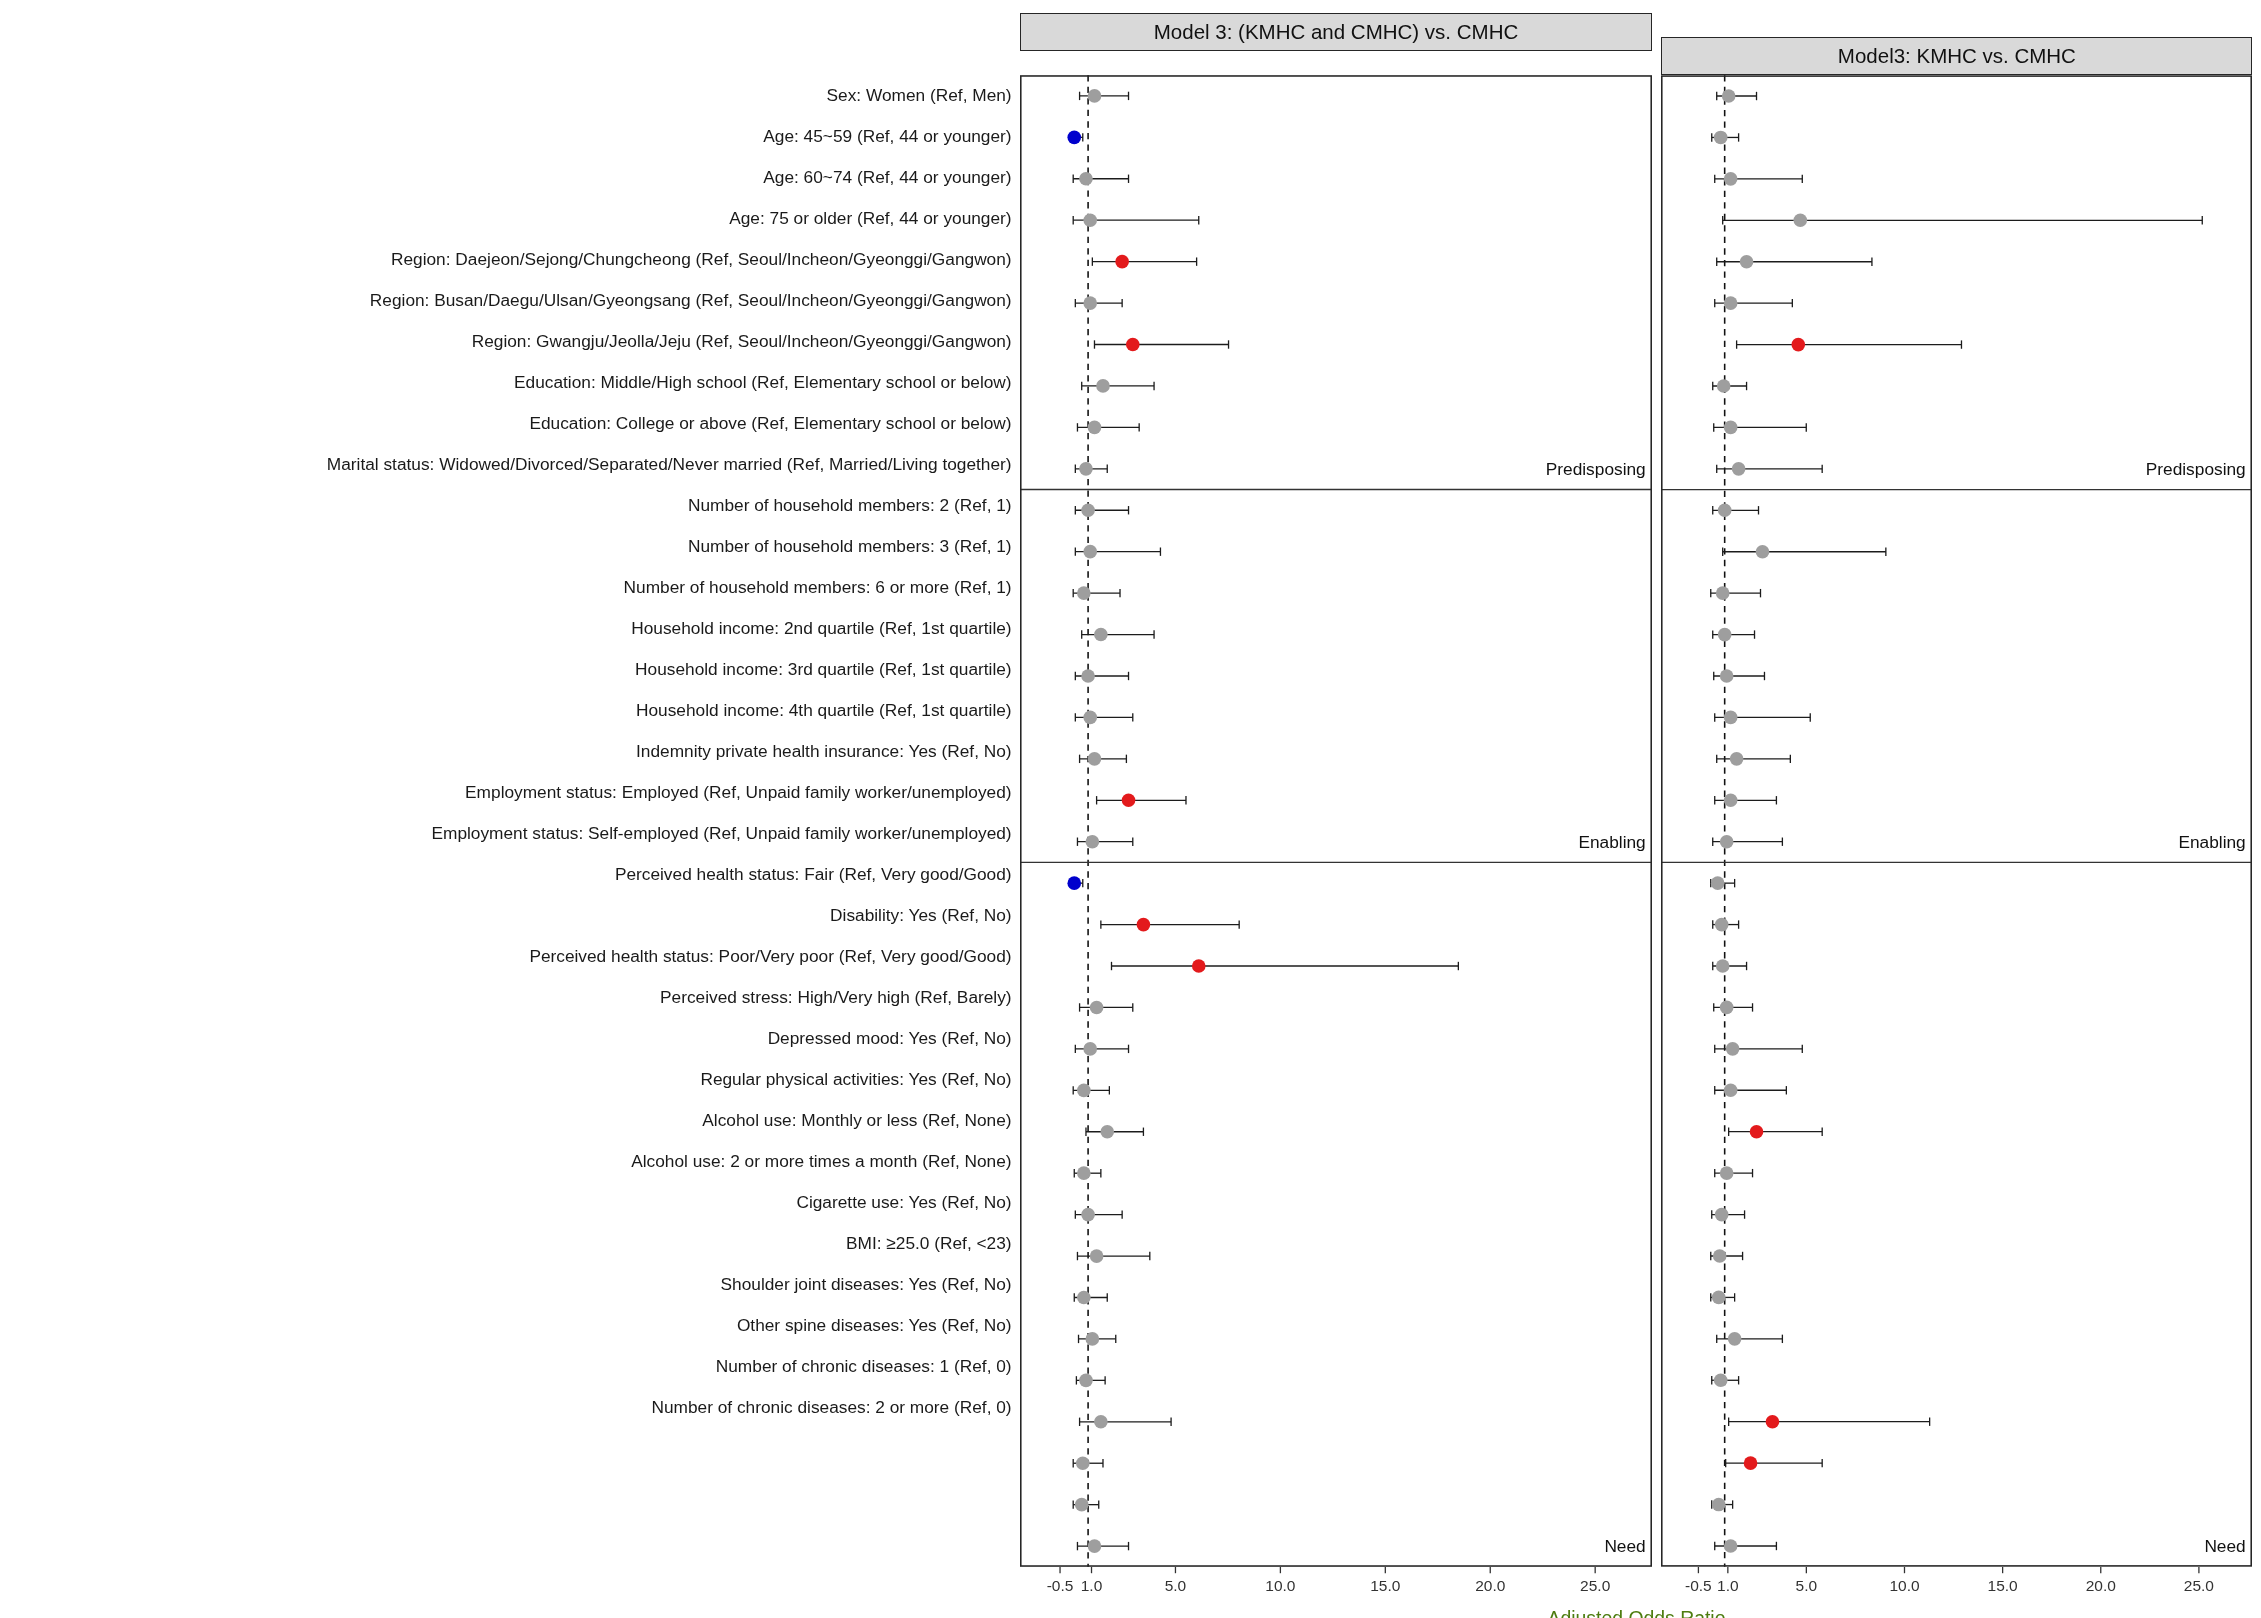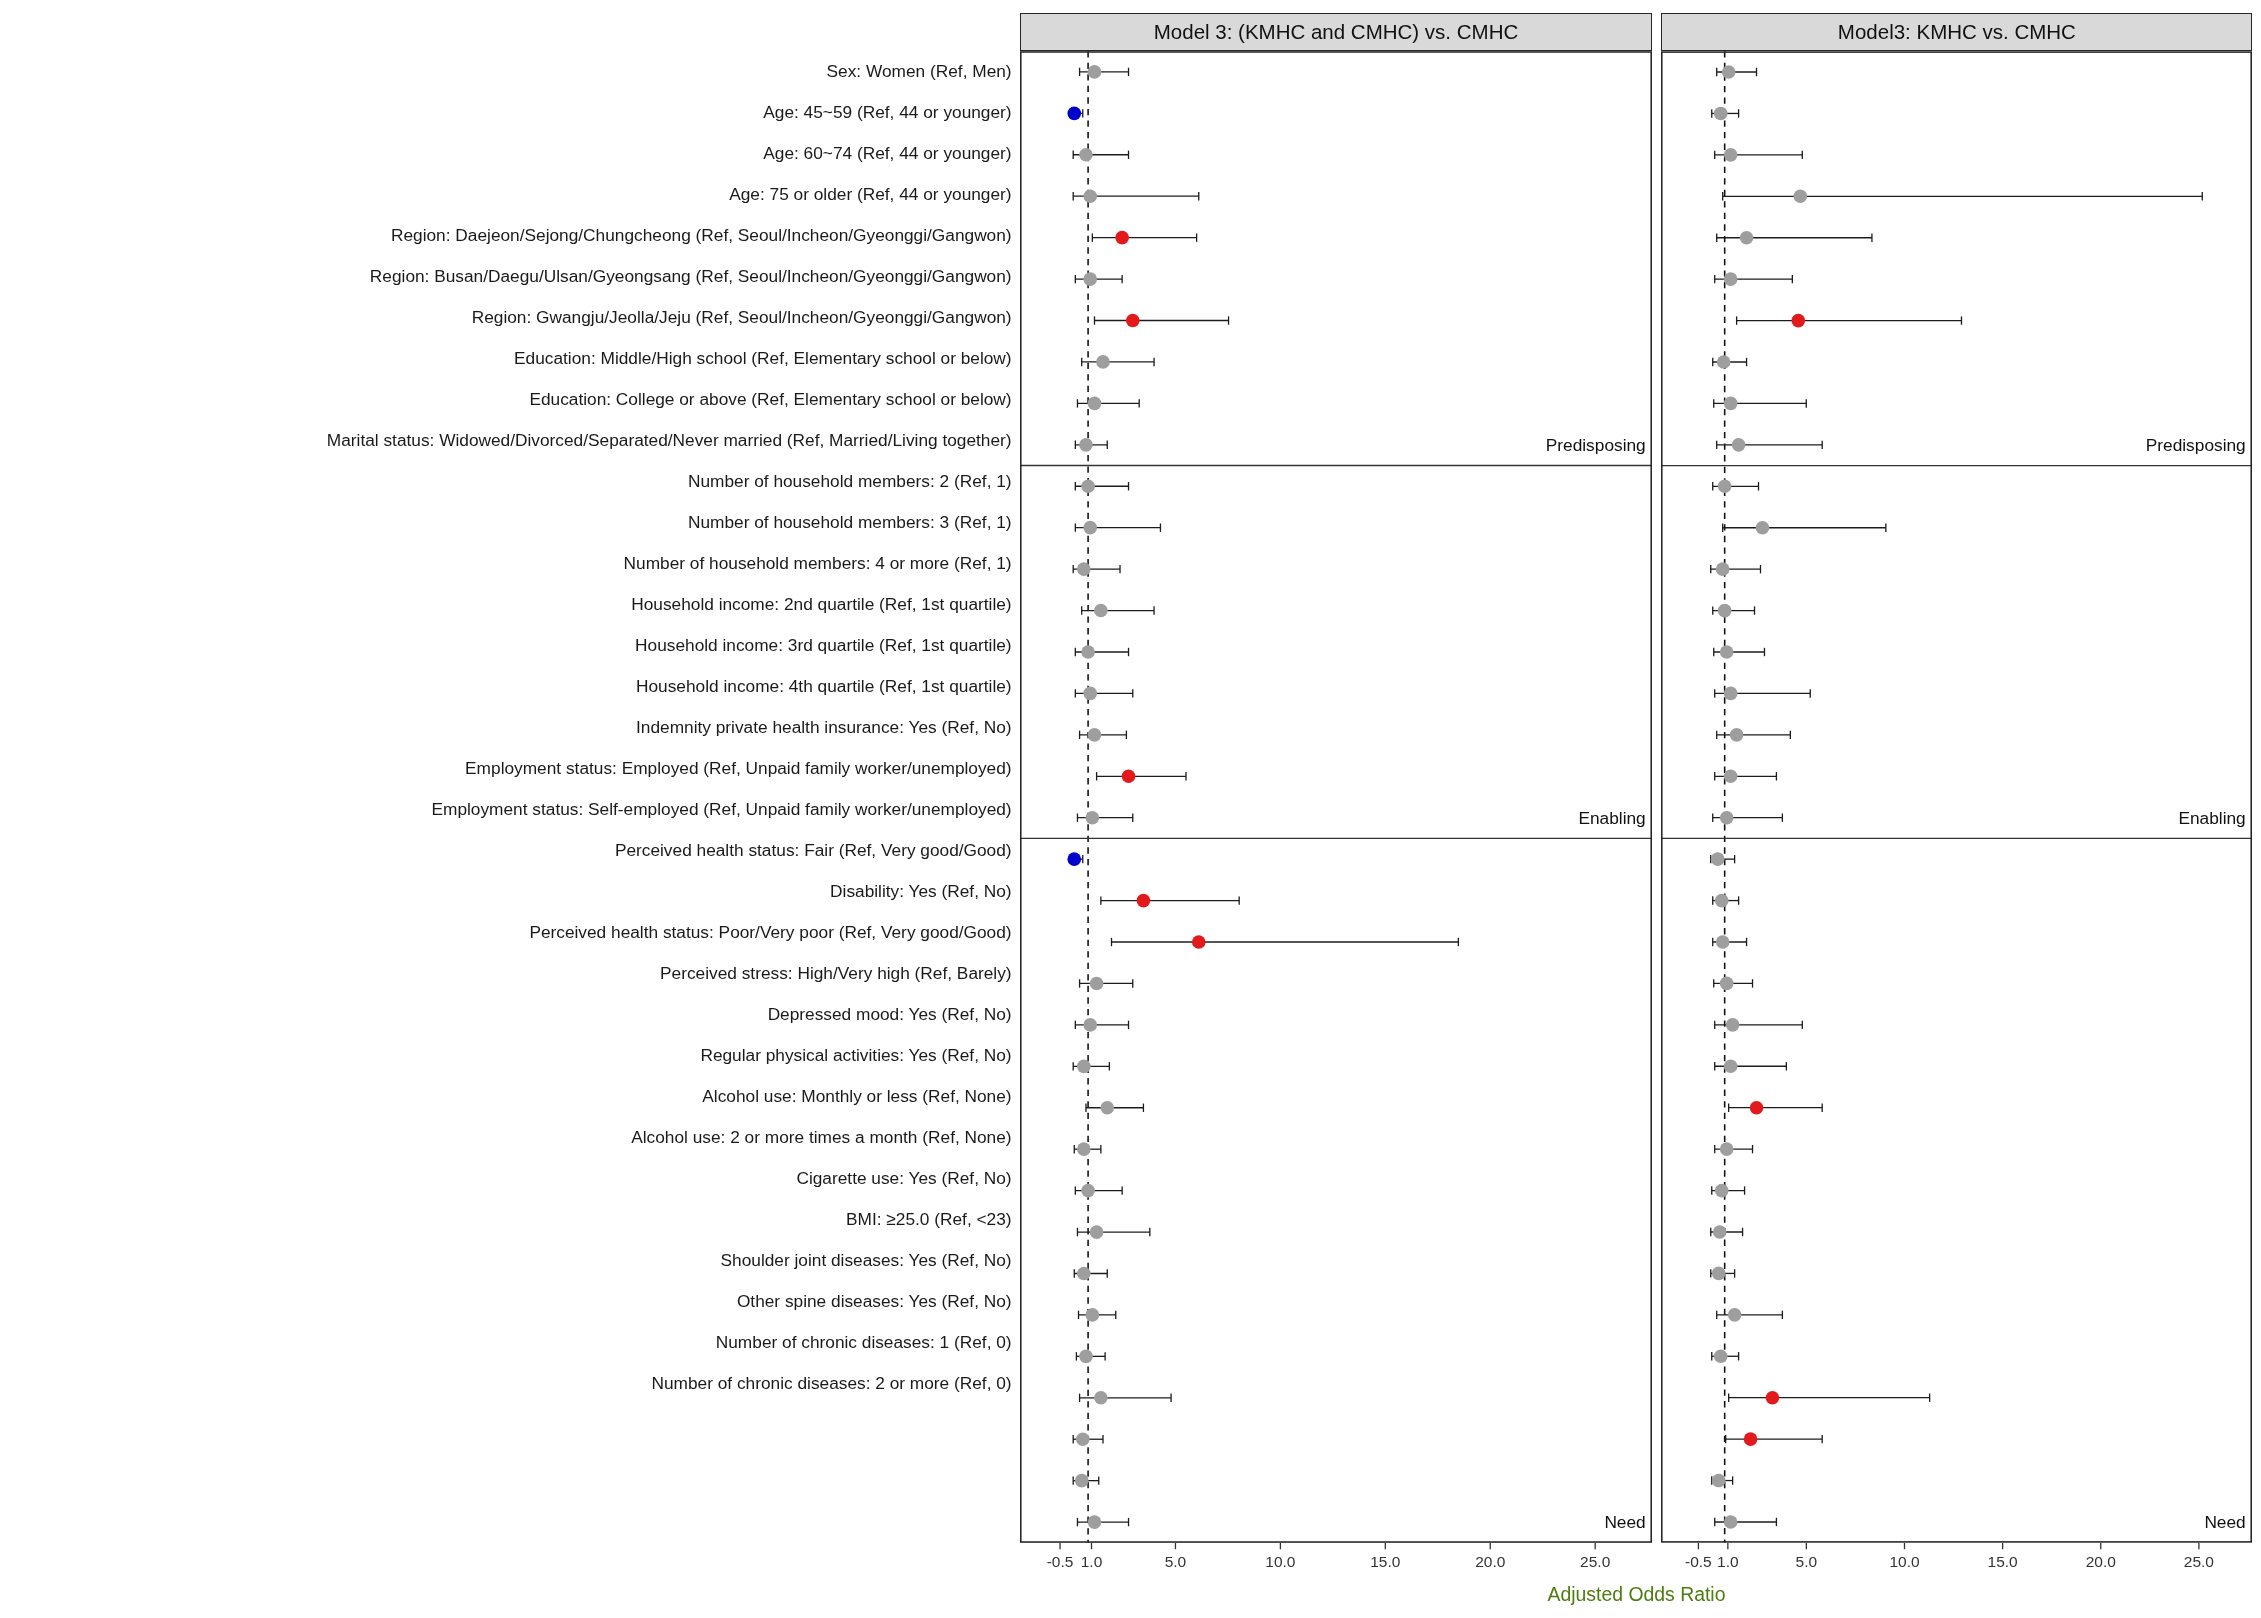--- a/index.html
+++ b/index.html
@@ -7,21 +7,21 @@
   .fig{width:2261px;height:1618px;box-sizing:border-box;padding-top:13px;background:#fff;}
   .hdr-row,.plot-row,.axis-row,.title-row{display:flex;align-items:flex-start;}
   .spacer{width:1020px;flex:none;}
   .labels{width:1020px;flex:none;}
   .labels .row-label{height:41px;display:flex;align-items:center;justify-content:flex-end;
       padding-right:8.4px;box-sizing:border-box;font-size:17.3px;white-space:nowrap;color:#1a1a1a;}
   .panel-title{width:632px;height:38px;flex:none;background:#d9d9d9;border:1.6px solid #262626;
       box-sizing:border-box;display:flex;align-items:center;justify-content:center;
       font-size:20.5px;color:#111;}
   .second{margin-left:9.4px;}
-  .panel-title.second{width:591px;}
+  .panel-title.second{width:591px;margin-top:24px;}
   svg{display:block;}
   .axis-title{width:1233px;text-align:center;font-size:19.4px;color:#4d7c0f;margin-top:10px;flex:none;}
 </style>
 </head>
 <body>
 
 <div class="fig">
 
   <div class="hdr-row">
     <div class="spacer"></div>
@@ -40,21 +40,21 @@
         <div class="row-label">Age: 60~74 (Ref, 44 or younger)</div>
         <div class="row-label">Age: 75 or older (Ref, 44 or younger)</div>
         <div class="row-label">Region: Daejeon/Sejong/Chungcheong (Ref, Seoul/Incheon/Gyeonggi/Gangwon)</div>
         <div class="row-label">Region: Busan/Daegu/Ulsan/Gyeongsang (Ref, Seoul/Incheon/Gyeonggi/Gangwon)</div>
         <div class="row-label">Region: Gwangju/Jeolla/Jeju (Ref, Seoul/Incheon/Gyeonggi/Gangwon)</div>
         <div class="row-label">Education: Middle/High school (Ref, Elementary school or below)</div>
         <div class="row-label">Education: College or above (Ref, Elementary school or below)</div>
         <div class="row-label">Marital status: Widowed/Divorced/Separated/Never married (Ref, Married/Living together)</div>
         <div class="row-label">Number of household members: 2 (Ref, 1)</div>
         <div class="row-label">Number of household members: 3 (Ref, 1)</div>
-        <div class="row-label">Number of household members: 4 or more (Ref, 1)</div>
+        <div class="row-label">Number of household members: 6 or more (Ref, 1)</div>
         <div class="row-label">Household income: 2nd quartile (Ref, 1st quartile)</div>
         <div class="row-label">Household income: 3rd quartile (Ref, 1st quartile)</div>
         <div class="row-label">Household income: 4th quartile (Ref, 1st quartile)</div>
         <div class="row-label">Indemnity private health insurance: Yes (Ref, No)</div>
         <div class="row-label">Employment status: Employed  (Ref, Unpaid family worker/unemployed)</div>
         <div class="row-label">Employment status: Self-employed (Ref, Unpaid family worker/unemployed)</div>
         <div class="row-label">Perceived health status: Fair (Ref, Very good/Good)</div>
         <div class="row-label">Disability: Yes (Ref, No)</div>
         <div class="row-label">Perceived health status: Poor/Very poor (Ref, Very good/Good)</div>
         <div class="row-label">Perceived stress: High/Very high (Ref, Barely)</div>

